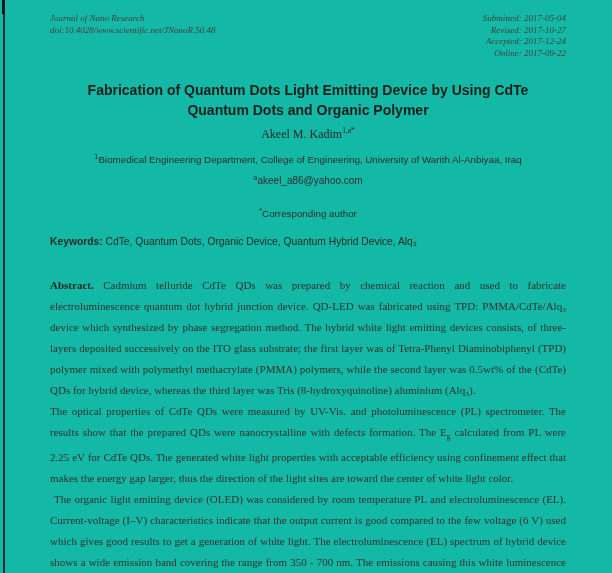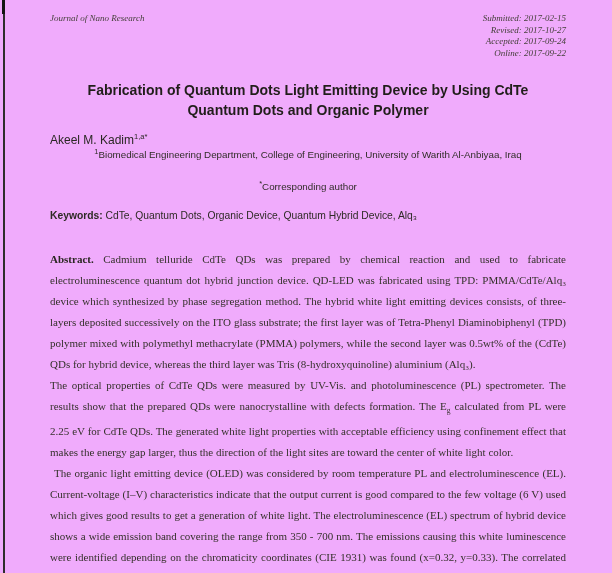--- a/index.html
+++ b/index.html
@@ -6,21 +6,21 @@
   body {
     width: 612px; height: 573px;
     background: #ffffff;
     font-family: "Liberation Serif", "DejaVu Serif", serif;
     color: #35312b;
     overflow: hidden;
   }
   .page {
     position: relative;
     width: 612px; height: 573px;
-    background: #f0abfc;
+    background: #14b8a6;
     box-sizing: border-box;
     padding: 13px 46px 0 50px;
   }
   .scan-line-left {
     position: absolute;
     left: 3px; top: 0;
     width: 2px; height: 573px;
     background: #2f2d2b;
   }
   .scan-line-cap {
@@ -42,32 +42,33 @@
     margin: 22px auto 0 auto;
     max-width: 488px;
     text-align: center;
     font-family: "Liberation Sans", "DejaVu Sans", sans-serif;
     font-weight: bold;
     font-size: 14px;
     line-height: 19.5px;
     color: #211e1a;
   }
   .author {
-    margin-top: 12px;
-    font-family: Liberation Sans, sans-serif;
+    margin-top: 6px;
+    text-align: center;
+    font-family: Liberation Serif, serif;
     font-size: 12px;
     color: #2a2723;
   }
   .author sup, .centerline sup { font-size: 7.5px; }
   .centerline {
     text-align: center;
     font-family: "Liberation Sans", "DejaVu Sans", sans-serif;
     color: #312d28;
   }
-  .affiliation { font-size: 9.8px; }
+  .affiliation { margin-top: 10px; font-size: 9.8px; }
   .email { margin-top: 8px; font-size: 10px; }
   .corresponding { margin-top: 19px; font-size: 9.8px; }
   .keywords {
     margin-top: 17px;
     font-family: "Liberation Sans", "DejaVu Sans", sans-serif;
     font-size: 10.3px;
     color: #2e2a25;
   }
   .keywords b { font-weight: bold; }
   .abstract {
@@ -85,35 +86,37 @@
 </head>
 <body>
 
 <div class="page">
   <div class="scan-line-left"></div>
   <div class="scan-line-cap"></div>
 
   <div class="hdr">
     <div class="hdr-left">
       <div>Journal of Nano Research</div>
+      <div>doi:10.4028/www.scientific.net/JNanoR.50.48</div>
     </div>
     <div class="hdr-right">
-      <div>Submitted: 2017-02-15</div>
+      <div>Submitted: 2017-05-04</div>
       <div>Revised: 2017-10-27</div>
-      <div>Accepted: 2017-09-24</div>
+      <div>Accepted: 2017-12-24</div>
       <div>Online: 2017-09-22</div>
     </div>
   </div>
 
   <div class="title">Fabrication of Quantum Dots Light Emitting Device by Using CdTe Quantum Dots and Organic Polymer</div>
 
   <div class="author"><span>Akeel M. Kadim</span><sup>1,a*</sup></div>
 
   <div class="centerline affiliation"><sup>1</sup><span>Biomedical Engineering Department, College of Engineering, University of Warith Al-Anbiyaa, Iraq</span></div>
 
+  <div class="centerline email"><sup>a</sup><span>akeel_a86@yahoo.com</span></div>
 
   <div class="centerline corresponding"><sup>*</sup><span>Corresponding author</span></div>
 
   <div class="keywords"><b>Keywords:</b><span> CdTe, Quantum Dots, Organic Device, Quantum Hybrid Device, Alq₃</span></div>
 
   <div class="abstract">
     <p><b>Abstract.</b><span> Cadmium telluride CdTe QDs was prepared by chemical reaction and used to fabricate electroluminescence quantum dot hybrid junction device. QD-LED was fabricated using TPD: PMMA/CdTe/Alq₃ device which synthesized by phase segregation method. The hybrid white light emitting devices consists, of three-layers deposited successively on the ITO glass substrate; the first layer was of Tetra-Phenyl Diaminobiphenyl (TPD) polymer mixed with polymethyl methacrylate (PMMA) polymers, while the second layer was 0.5wt% of the (CdTe) QDs for hybrid device, whereas the third layer was Tris (8-hydroxyquinoline) aluminium (Alq₃).</span></p>
     <p><span>The optical properties of CdTe QDs were measured by UV-Vis. and photoluminescence (PL) spectrometer. The results show that the prepared QDs were nanocrystalline with defects formation. The E</span><sub>g</sub><span> calculated from PL were 2.25 eV for CdTe QDs. The generated white light properties with acceptable efficiency using confinement effect that makes the energy gap larger, thus the direction of the light sites are toward the center of white light color.</span></p>
     <p class="indent1"><span>The organic light emitting device (OLED) was considered by room temperature PL and electroluminescence (EL). Current-voltage (I–V) characteristics indicate that the output current is good compared to the few voltage (6 V) used which gives good results to get a generation of white light. The electroluminescence (EL) spectrum of hybrid device shows a wide emission band covering the range from 350 - 700 nm. The emissions causing this white luminescence were identified depending on the chromaticity coordinates (CIE 1931) was found (x=0.32, y=0.33). The correlated color temperature (CCT) was found to be about 5886 K. Fabrication of EL-devices from semiconductors material (CdTe QDs) between two layers organic polymer (TPD) and organic molecules (Alq₃) were effective in white light generation. The recombination processes and I-V characteristics gives rises to the output current is good compared to the few voltages used which gives good results to become a generation of light.</span></p>
   </div>

